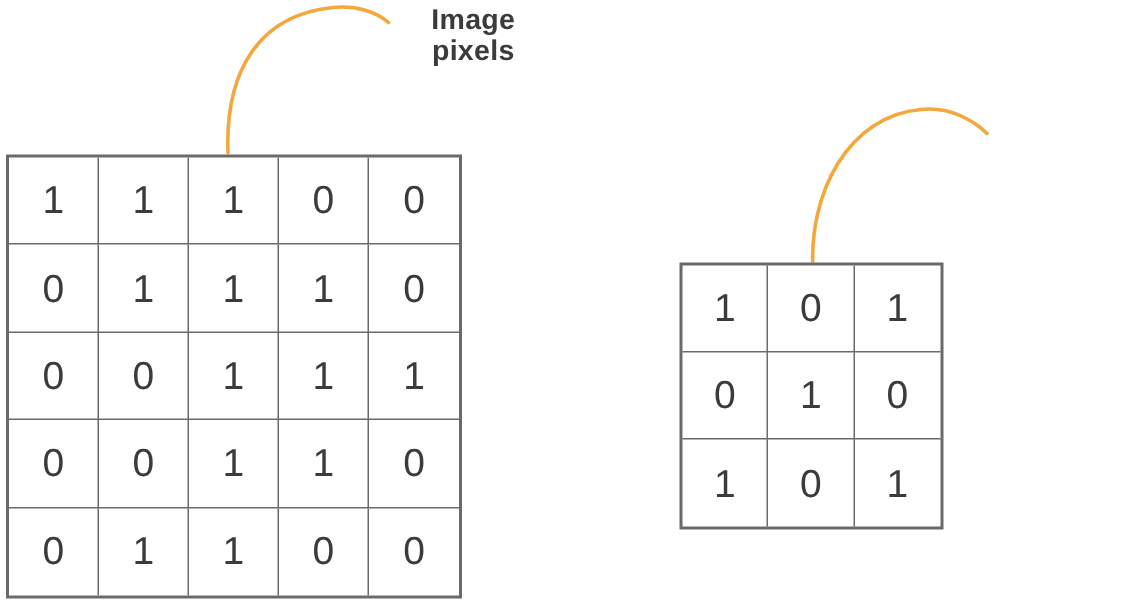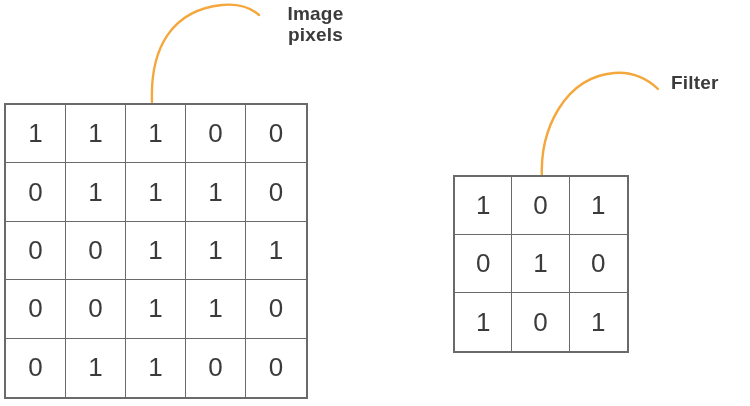--- a/index.html
+++ b/index.html
@@ -91,21 +91,20 @@
 
 <div class="canvas">
 
   <svg class="connector-svg" viewBox="0 0 750 406" xmlns="http://www.w3.org/2000/svg">
     <path class="connector-path" d="M 152 102 C 150 48 172 10 222 5 C 238 3.5 251 8 259 15"></path>
     <path class="connector-path" d="M 542 180 C 539 128 566 77 614 73 C 633 71 649 80 658 89"></path>
   </svg>
 
   <div class="diagram-label label-image-pixels">Image pixels</div>
 
-  <div class="diagram-label label-filter">Filter</div>
 
   <div class="matrix-grid grid-image-pixels">
       <div class="cell">1</div>
       <div class="cell">1</div>
       <div class="cell">1</div>
       <div class="cell">0</div>
       <div class="cell">0</div>
       <div class="cell">0</div>
       <div class="cell">1</div>
       <div class="cell">1</div>

